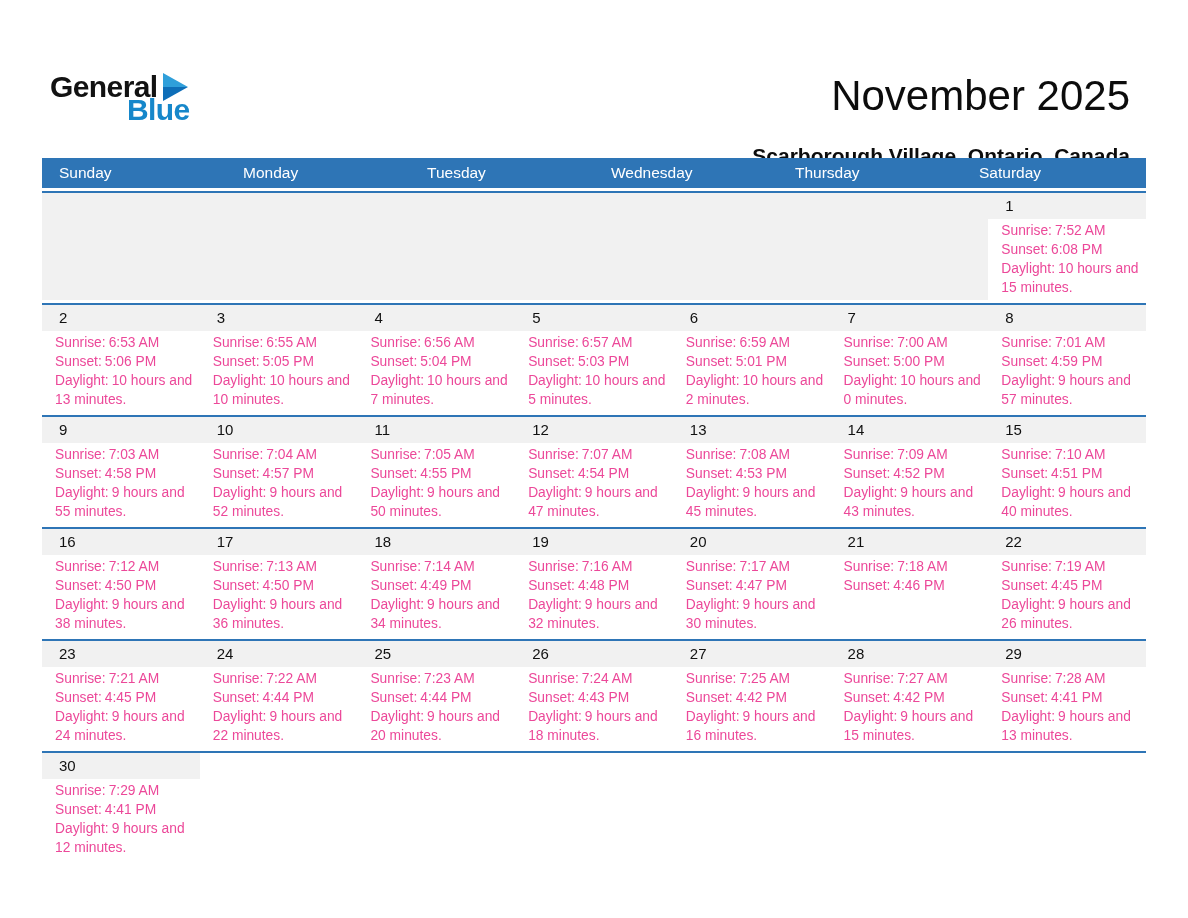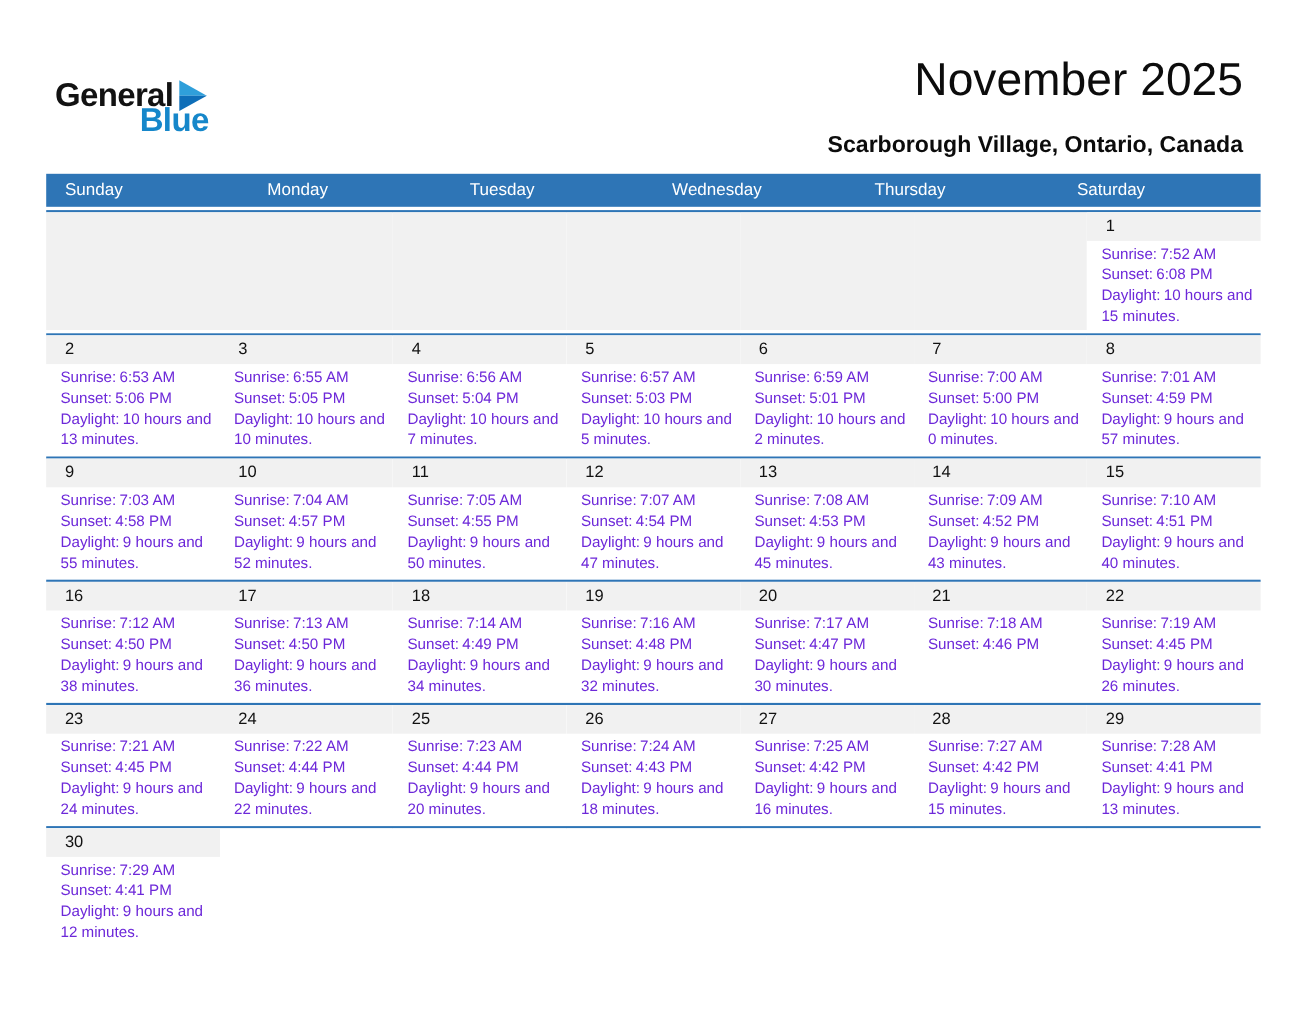--- a/index.html
+++ b/index.html
@@ -7,32 +7,32 @@
   body {
     width: 1188px; height: 918px; background: #ffffff;
     font-family: "Liberation Sans", sans-serif; color: #111;
     position: relative; overflow: hidden;
   }
   .logo { position: absolute; left: 50px; top: 72px; }
   .logo-line1 { display: flex; align-items: center; }
   .logo-general { font-size: 30px; font-weight: 700; color: #121212; letter-spacing: -0.6px; line-height: 30px; }
   .logo-flag { margin-left: 3px; display: inline-flex; }
   .logo-blue { font-size: 30px; font-weight: 700; color: var(--brand-blue, #1687CA); line-height: 30px; margin-left: 77px; margin-top: -7px; letter-spacing: -0.6px; }
-  .titles { position: absolute; right: 58px; top: 48px; text-align: right; }
+  .titles { position: absolute; right: 58px; top: 72px; text-align: right; }
   .month-title { font-size: 42px; font-weight: 400; color: #0c0c0c; line-height: 48px; }
   .location { font-size: 21px; font-weight: 700; color: #0c0c0c; margin-top: 24px; }
   .calendar { position: absolute; left: 42px; top: 158px; width: 1104px; }
   .weekday-row { display: grid; grid-template-columns: repeat(6, 1fr); background: var(--header-bg, #2E75B6); height: 30px; }
   .weekday { color: #ffffff; font-size: 15.5px; line-height: 30px; padding-left: 17px; font-weight: 400; }
   .week-row { display: grid; grid-template-columns: repeat(7, 1fr); margin-top: 3px; border-top: 2px solid var(--separator, #2E75B6); }
   .day-cell { min-height: 106px; background: #ffffff; }
   .day-cell.empty-lead { background: var(--cell-gray, #F1F1F1); }
   .day-cell.empty-trail { background: #ffffff; }
   .day-band { height: 26px; line-height: 26px; background: var(--cell-gray, #F1F1F1); font-size: 15px; padding-left: 17px; color: #111; }
-  .day-body { padding: 2px 4px 3px 13px; font-size: 13.8px; line-height: 19px; color: #6d28d9; }
+  .day-body { padding: 2px 4px 3px 13px; font-size: 13.8px; line-height: 19px; color: #ec4899; }
   .info-line .lab { margin-right: 3px; }
 </style>
 </head>
 <body>
 
 <div class="logo">
   <div class="logo-line1">
     <span class="logo-general">General</span>
     <span class="logo-flag">
       <svg width="28" height="30" viewBox="0 0 28 30" aria-hidden="true">

